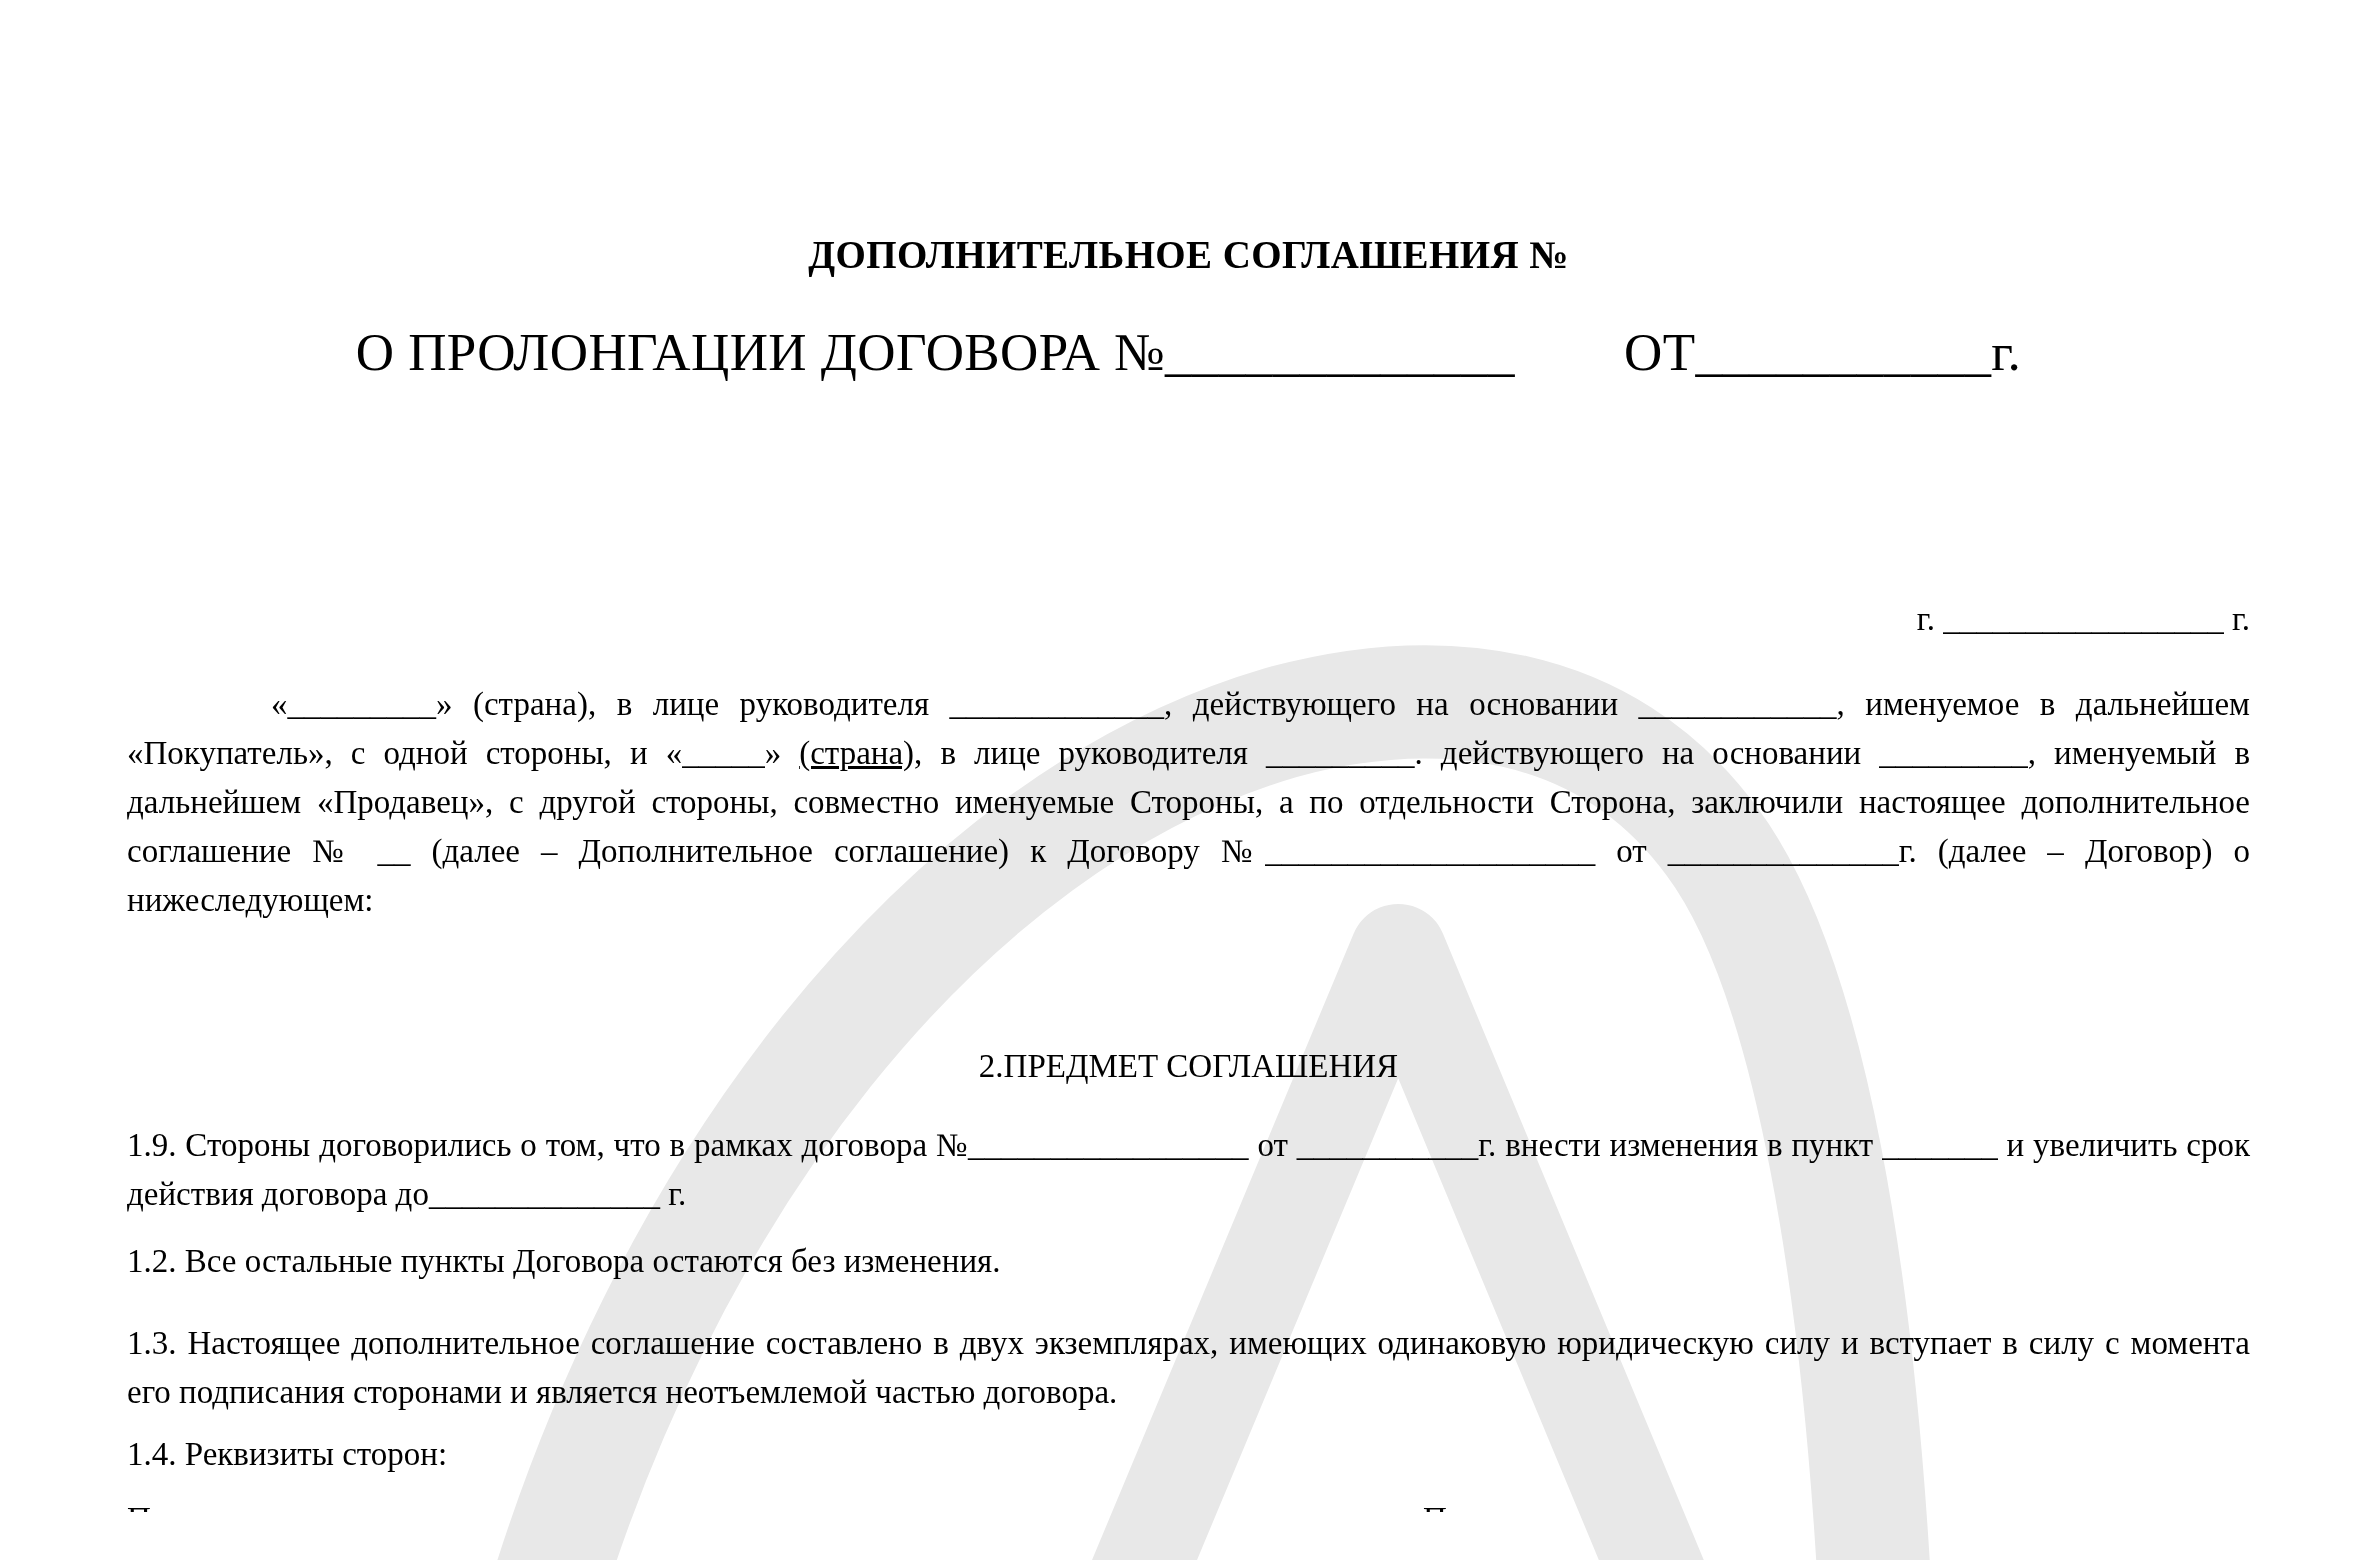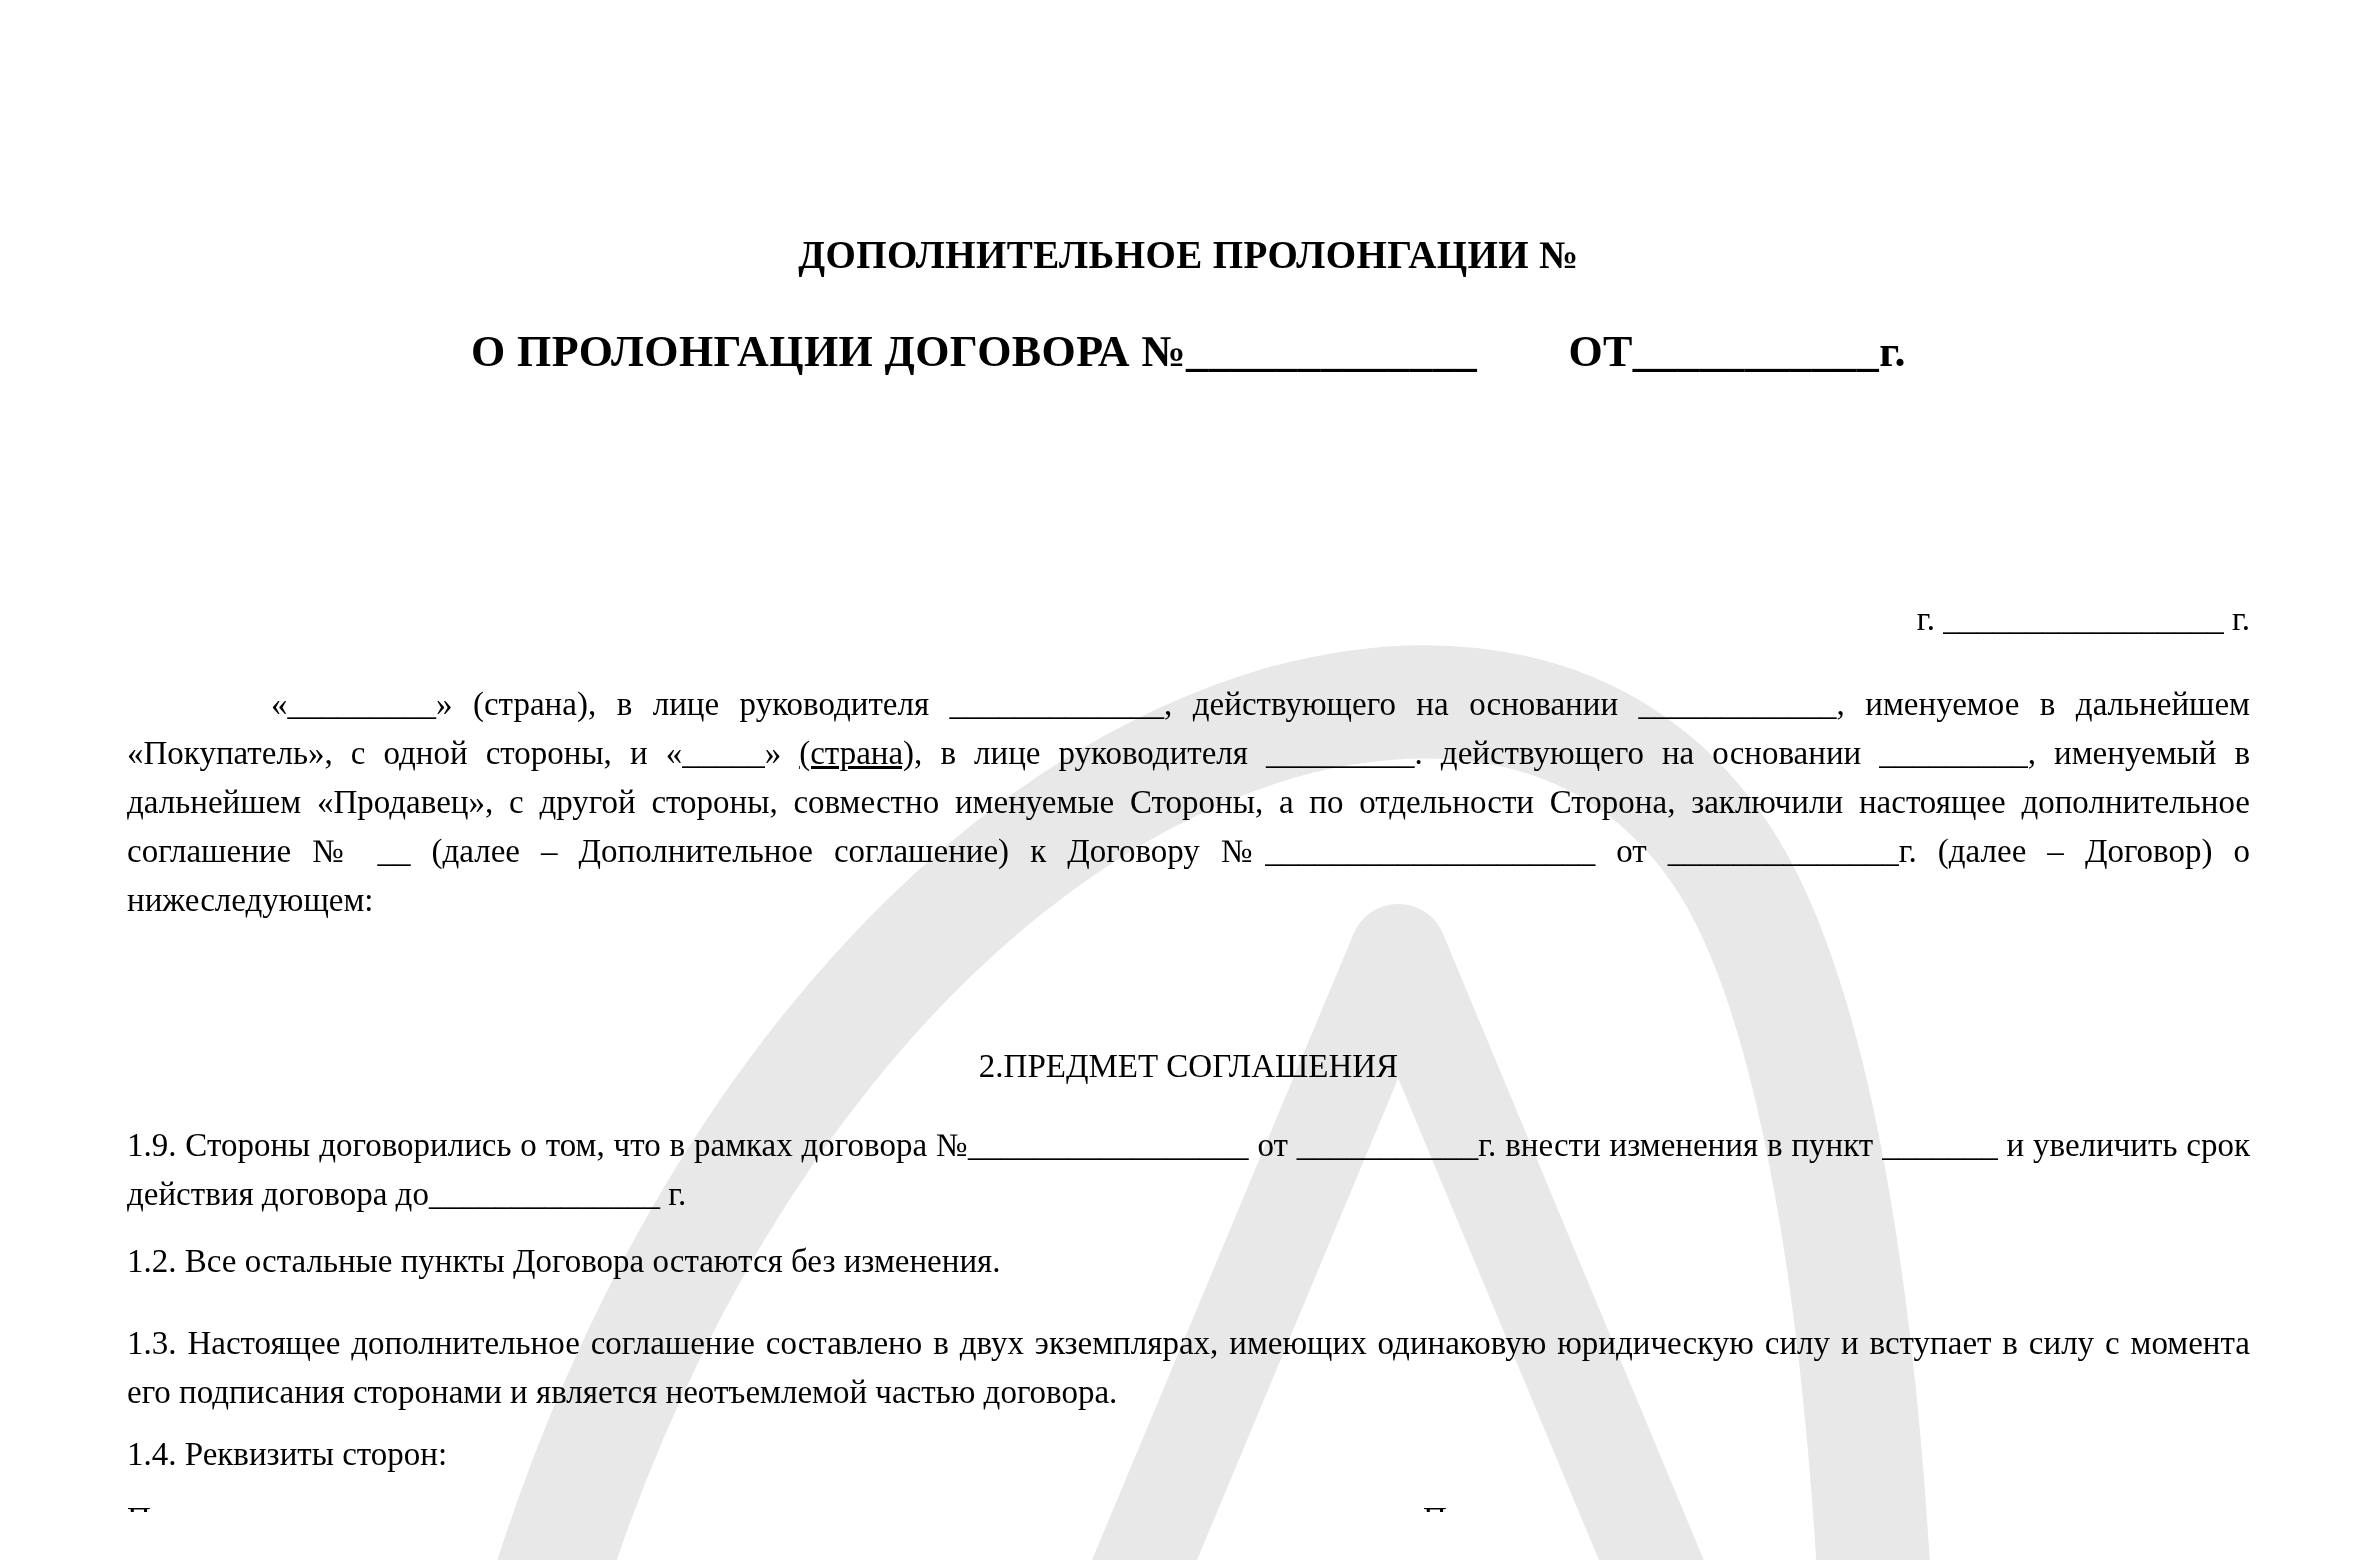--- a/index.html
+++ b/index.html
@@ -34,23 +34,23 @@
   .title-line1 {
     margin: 232px 0 0 0;
     font-size: 39px;
     line-height: 46px;
     font-weight: bold;
     text-align: center;
     letter-spacing: 0.4px;
   }
   .title-line2 {
     margin: 51px 0 8px 0;
-    font-size: 44px;
+    font-size: 53px;
     line-height: 46px;
-    font-weight: bold;
+    font-weight: normal;
     text-align: center;
     white-space: pre;
     letter-spacing: 0.4px;
   }
   .city-line {
     margin-top: 220px;
     display: flex;
     justify-content: flex-end;
     font-size: 33px;
     line-height: 49px;
@@ -102,21 +102,21 @@
 
 <div class="page">
 
   <svg class="watermark" viewBox="0 0 2895 1900" xmlns="http://www.w3.org/2000/svg" aria-hidden="true">
     <path d="M 645 2010 C 800 1450, 1150 1000, 1560 880 C 1750 828, 1955 848, 2085 1025 C 2205 1185, 2267 1565, 2287 2010" fill="none" stroke="#e8e8e8" stroke-width="138" stroke-linecap="butt"></path>
     <path d="M 1348 2010 L 1703 1160 L 2057 2010" fill="none" stroke="#e8e8e8" stroke-width="118" stroke-linejoin="round" stroke-linecap="butt"></path>
   </svg>
 
   <div class="content">
 
-    <div class="title-line1">ДОПОЛНИТЕЛЬНОЕ ПРОЛОНГАЦИИ №</div>
+    <div class="title-line1">ДОПОЛНИТЕЛЬНОЕ СОГЛАШЕНИЯ №</div>
 
     <div class="title-line2">О ПРОЛОНГАЦИИ ДОГОВОРА №_____________        ОТ___________г.</div>
 
     <div class="city-line">
       <span>г. ___________</span>
       <span>______ г.</span>
     </div>
 
     <p class="preamble">
       <span>«_________» (страна), в лице руководителя _____________, действующего на основании ____________, именуемое в дальнейшем «Покупатель», с одной стороны, и «_____» </span><span class="underlined-seg">(страна),</span><span> в лице руководителя _________. действующего на основании _________, именуемый в дальнейшем «Продавец», с другой стороны, совместно именуемые Стороны, а по отдельности Сторона, заключили настоящее дополнительное соглашение № __ (далее – Дополнительное соглашение) к Договору №____________________ от ______________г. (далее – Договор) о нижеследующем:</span>

